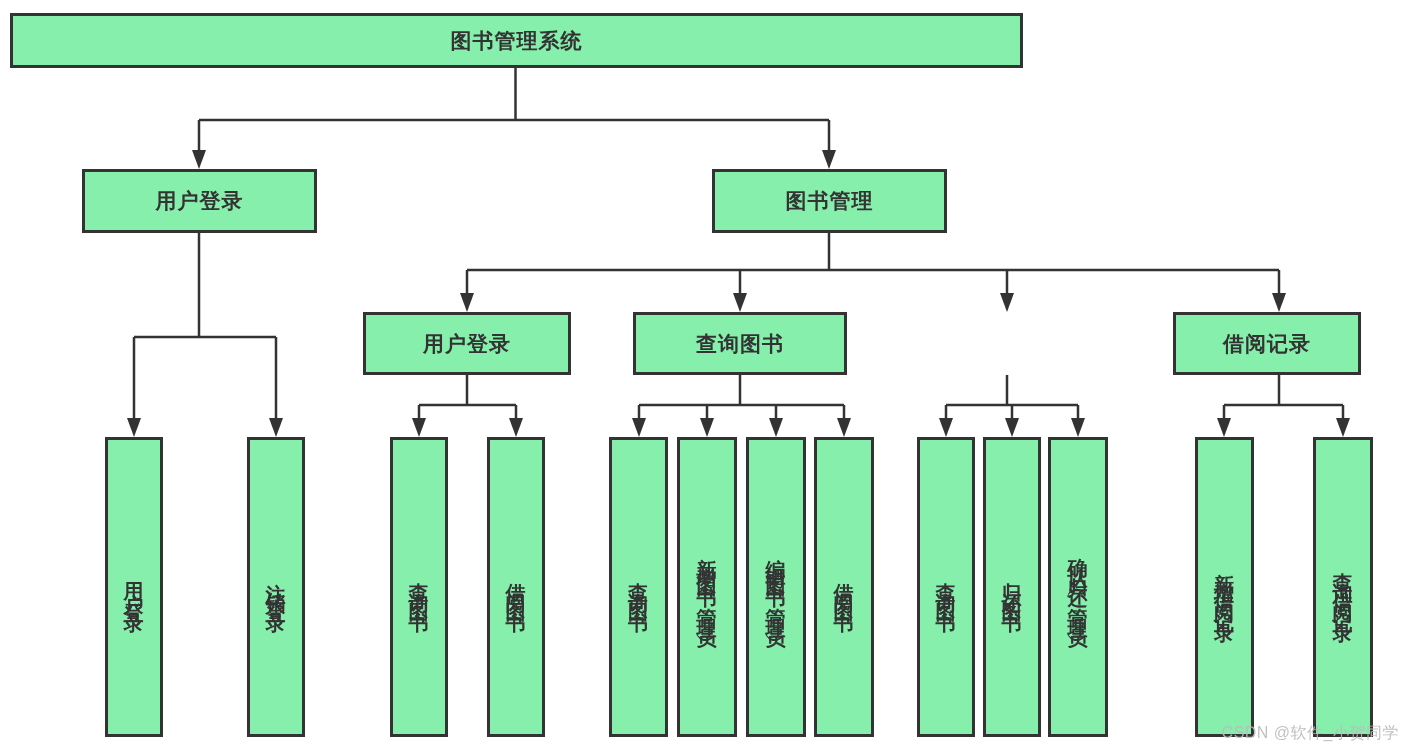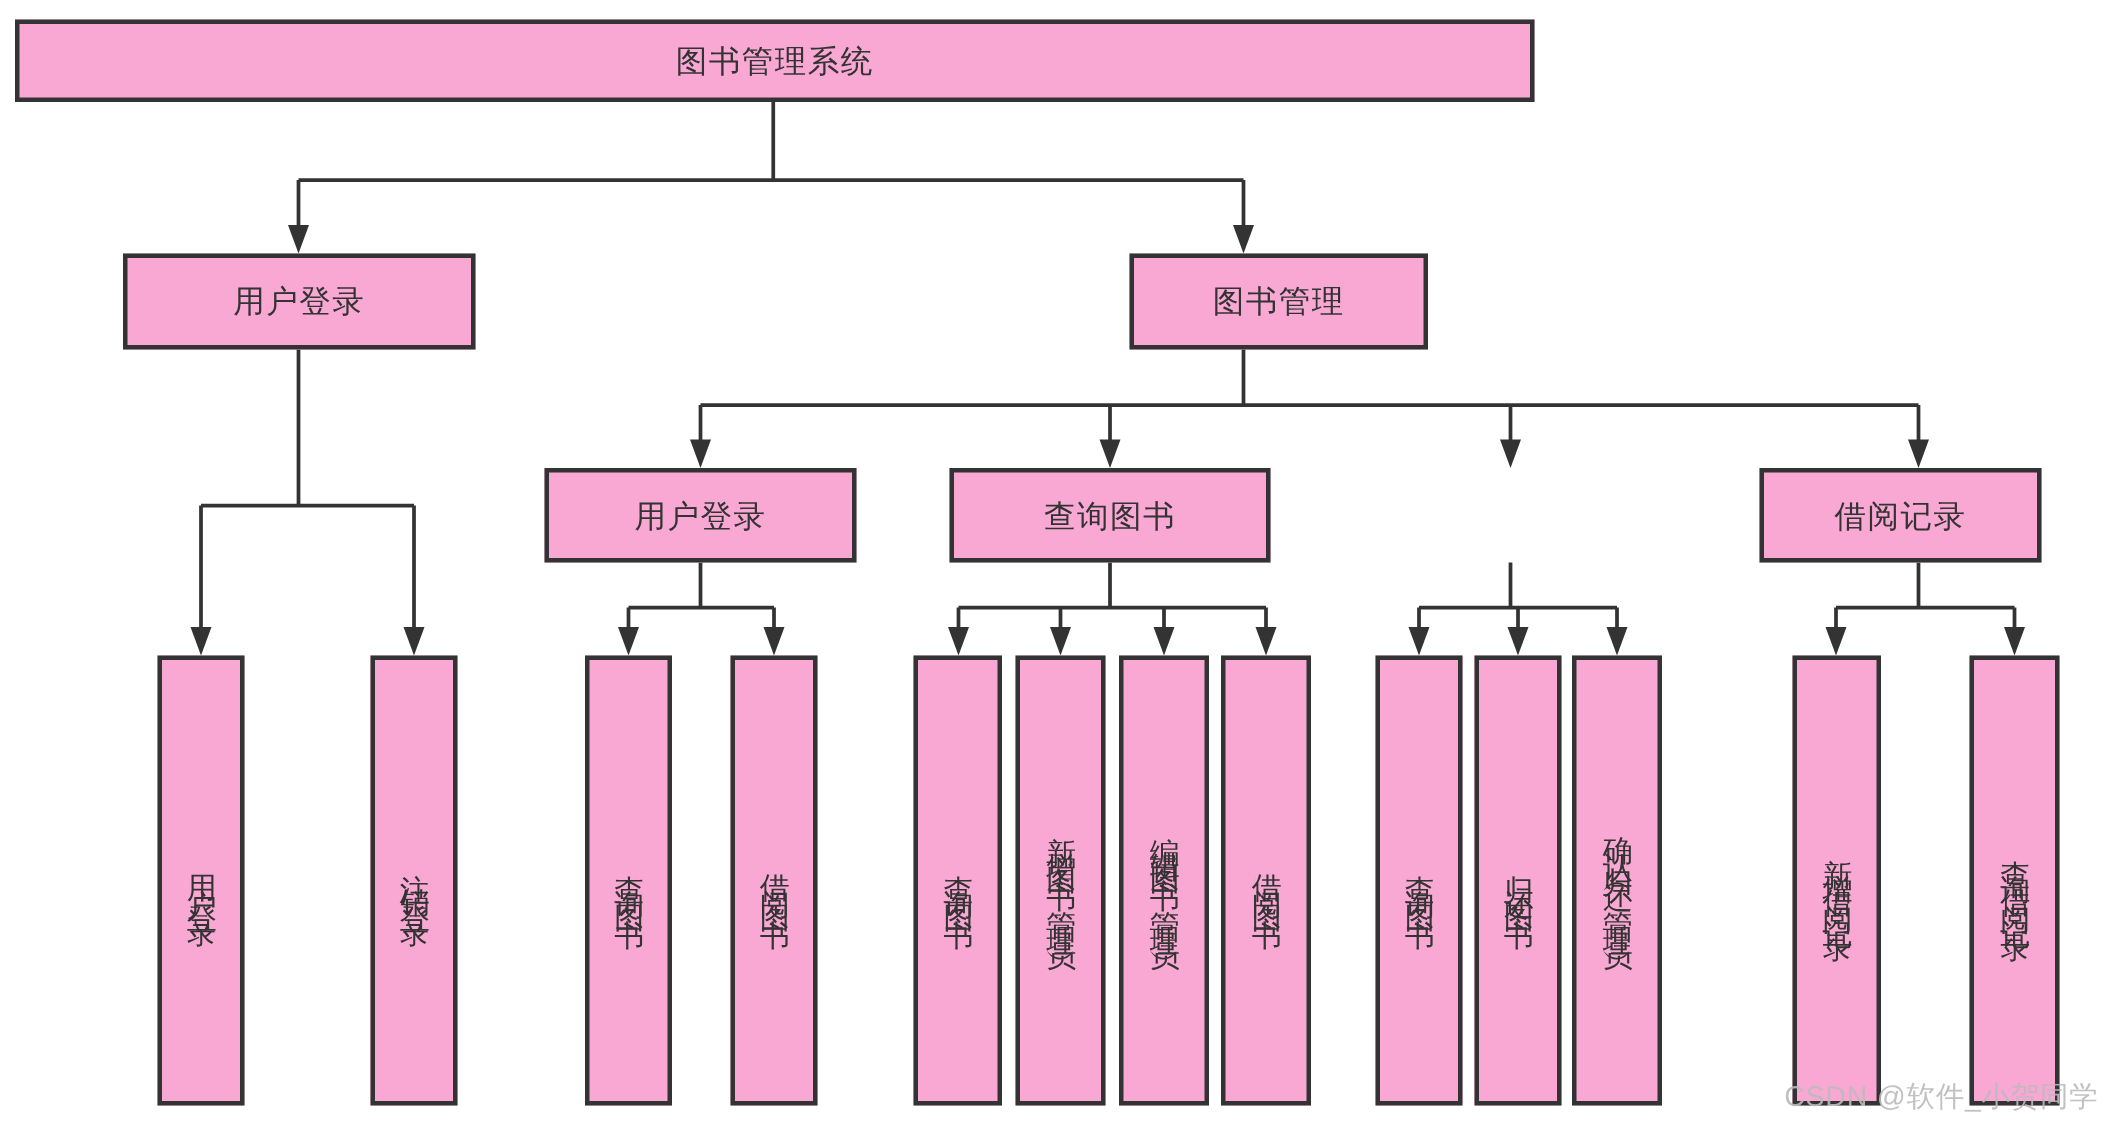--- a/index.html
+++ b/index.html
@@ -7,45 +7,46 @@
     position:relative;
     width:1405px;height:747px;
     background:#ffffff;
     font-family:"Liberation Sans", sans-serif;
     overflow:hidden;
   }
   .wires{position:absolute;left:0;top:0;z-index:1;}
   .box{
     position:absolute;
     box-sizing:border-box;
-    background:#f9a8d4;
+    background:#86efac;
     border:3px solid #333333;
     display:flex;align-items:center;justify-content:center;
     z-index:2;
     color:#333333;
+    font-weight:bold;
   }
   .hlabel{
     font-size:21px;
     letter-spacing:1px;
     color:#333333;
     white-space:nowrap;
   }
   .vlabel{
     writing-mode:vertical-rl;
     text-orientation:mixed;
     font-size:20px;
     line-height:1;
     letter-spacing:10px;
     color:#333333;
   }
   .watermark{
     position:absolute;
     right:6px;bottom:3px;
     z-index:5;
-    font-size:19px;
+    font-size:16px;
     color:rgba(186,186,186,0.9);
     letter-spacing:0.5px;
     white-space:nowrap;
   }
 </style>
 </head>
 <body>
 
 <div class="canvas">
 
@@ -117,21 +118,21 @@
     </g>
   </svg>
 
   <div class="box" style="left:10px;top:13px;width:1013px;height:55px">
     <span class="hlabel">图书管理系统</span>
   </div>
 
   <div class="box" style="left:82px;top:169px;width:235px;height:64px">
     <span class="hlabel">用户登录</span>
   </div>
-  <div class="box" style="left:753px;top:169px;width:199px;height:64px">
+  <div class="box" style="left:712px;top:169px;width:235px;height:64px">
     <span class="hlabel">图书管理</span>
   </div>
 
   <div class="box" style="left:363px;top:312px;width:208px;height:63px">
     <span class="hlabel">用户登录</span>
   </div>
   <div class="box" style="left:633px;top:312px;width:214px;height:63px">
     <span class="hlabel">查询图书</span>
   </div>
   <div class="box" style="left:1173px;top:312px;width:188px;height:63px">

